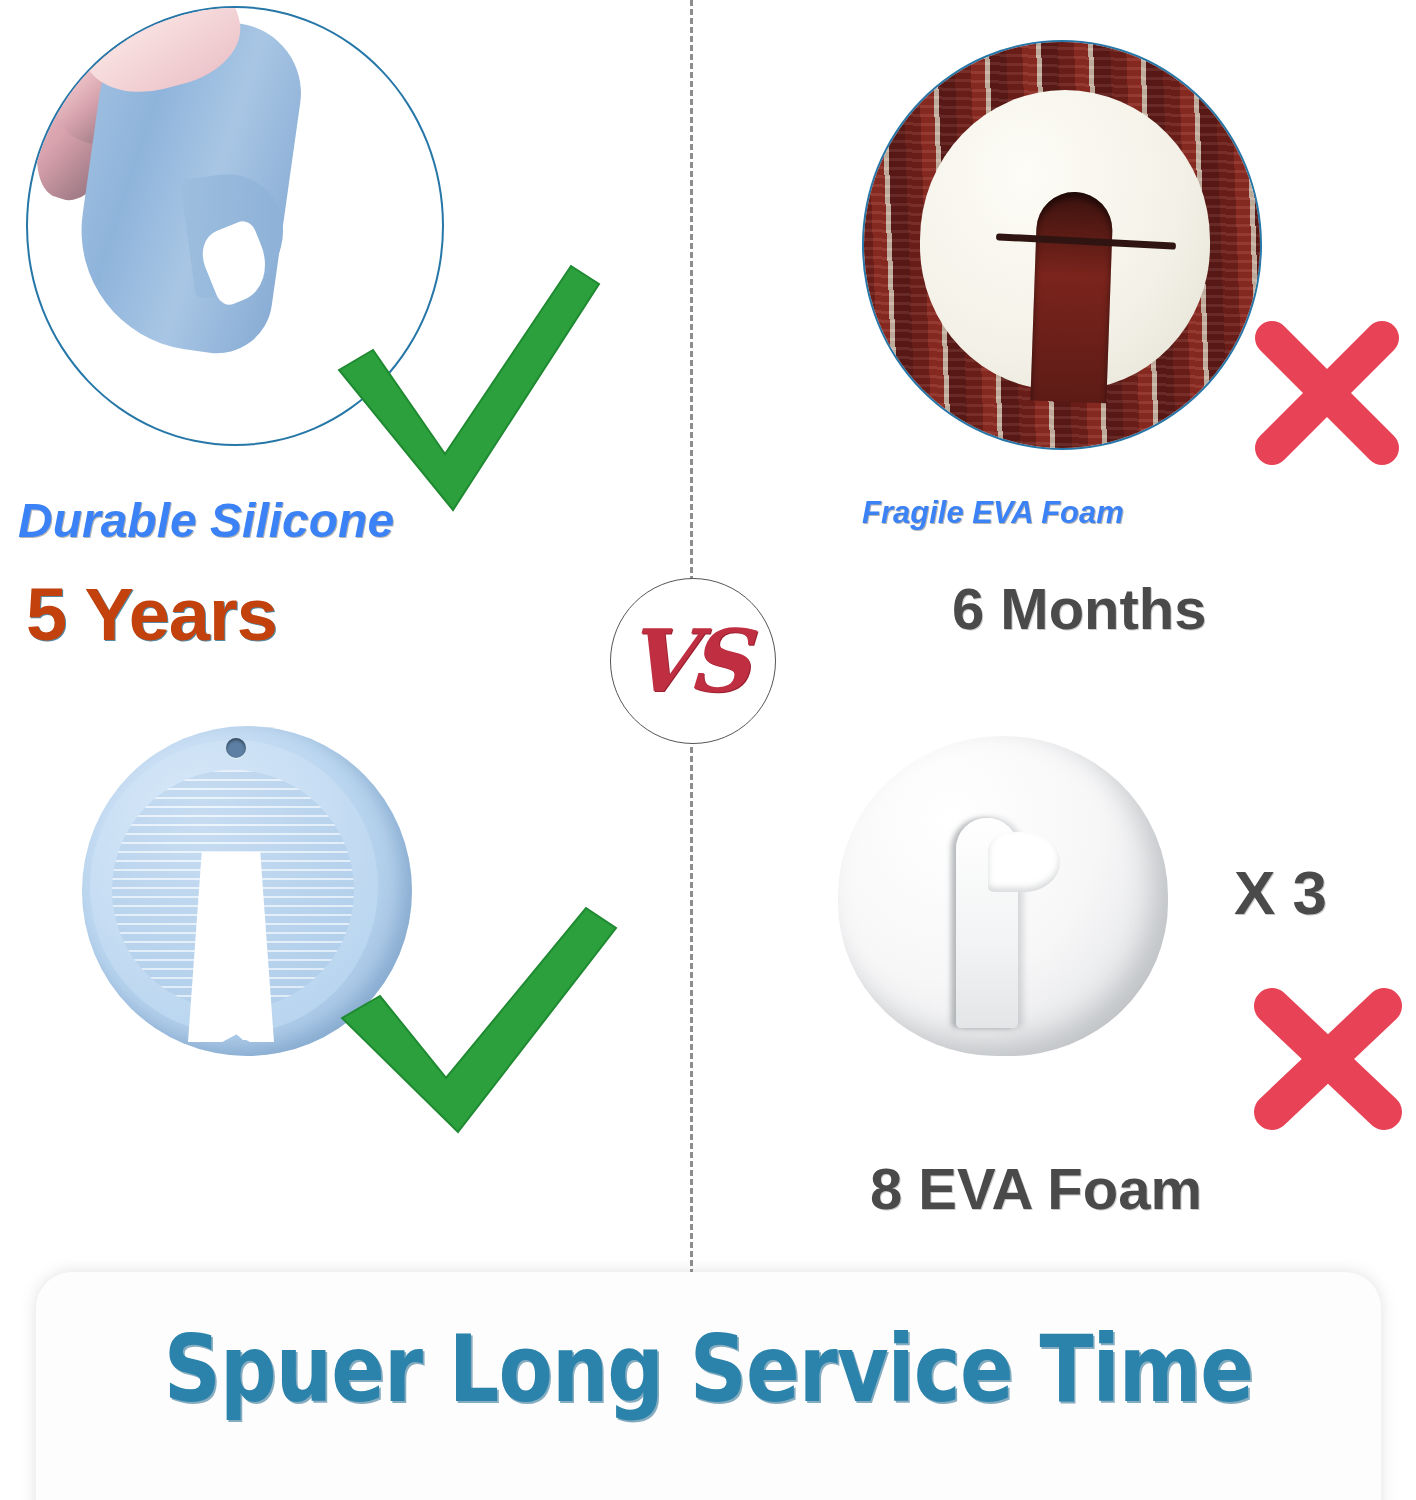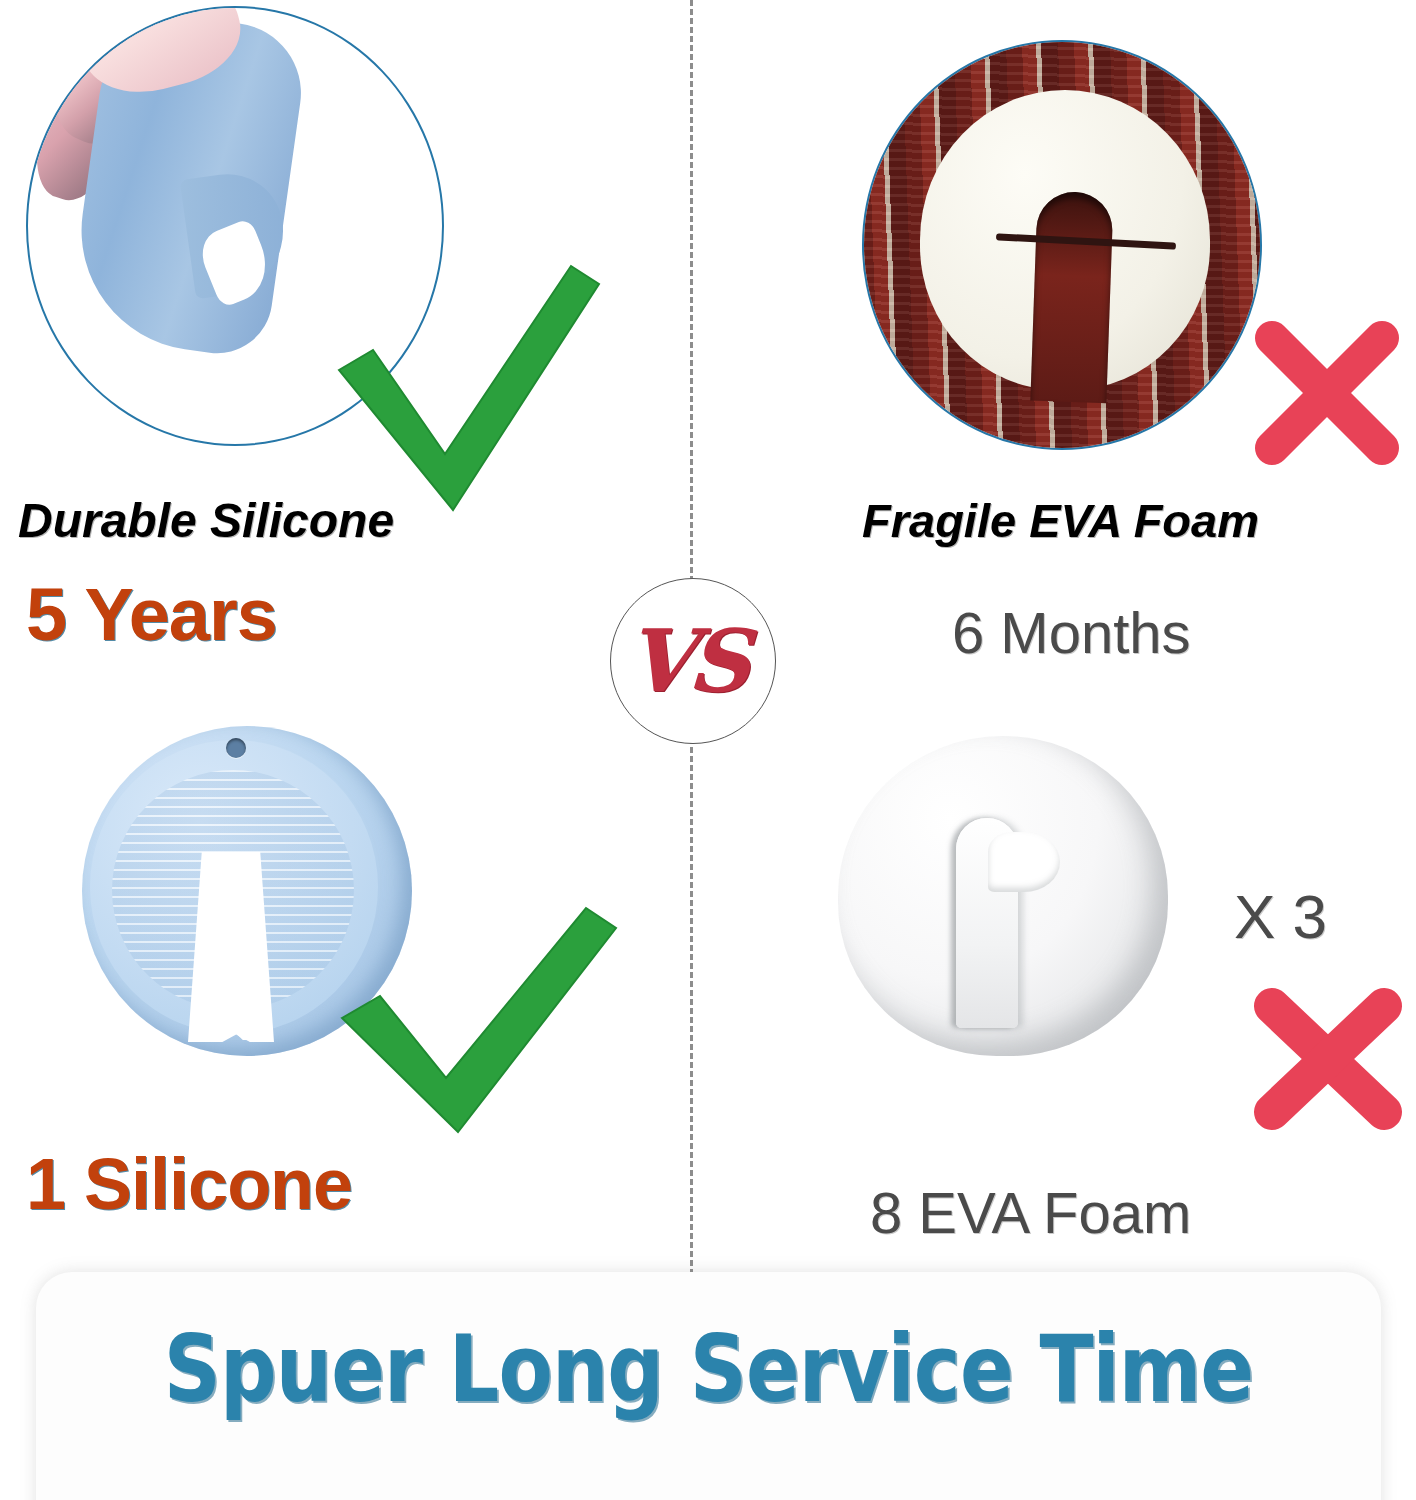--- a/index.html
+++ b/index.html
@@ -234,38 +234,37 @@
 
   
   .lbl {
     position: absolute;
     white-space: nowrap;
     line-height: 1;
   }
   .lbl-italic {
     font-style: italic;
     font-weight: bold;
-    color: #000000;
+    color: #3b82f6;
     text-shadow: 1px 1px 0 rgba(120,120,120,.55);
   }
   .lbl-gray {
     color: #4a4a4a;
-    font-weight: normal;
+    font-weight: bold;
     text-shadow: 1px 1px 0 rgba(150,150,150,.5);
-    margin-top: 24px;
   }
   .lbl-blue {
     color: #c2410c;
     font-weight: bold;
     text-shadow: 1px 1px 0 rgba(40,110,145,.8);
   }
 
   #t-durable      { left: 18px;  top: 497px;  font-size: 48px; }
   #t-years        { left: 26px;  top: 578px;  font-size: 74px; letter-spacing: -1px; }
-  #t-fragile      { left: 862px; top: 497px;  font-size: 47px; }
+  #t-fragile      { left: 862px; top: 497px;  font-size: 31px; }
   #t-months       { left: 952px; top: 580px;  font-size: 58px; }
   #t-silicone-one { left: 26px;  top: 1148px; font-size: 72px; letter-spacing: -1px; }
   #t-x10          { left: 1234px; top: 862px; font-size: 62px; }
   #t-eva-foam     { left: 870px; top: 1160px; font-size: 58px; }
 
   
   #banner {
     position: absolute;
     left: 36px; top: 1272px;
     width: 1345px; height: 250px;
@@ -363,20 +362,19 @@
 
   <div class="xmark" id="x-bottom">
     <svg viewBox="0 0 160 150" width="160" height="150" aria-hidden="true">
       <g stroke="#e84257" stroke-width="36" stroke-linecap="round">
         <line x1="24" y1="22" x2="136" y2="128"></line>
         <line x1="136" y1="22" x2="24" y2="128"></line>
       </g>
     </svg>
   </div>
 
-  <div class="lbl lbl-blue" id="t-silicone-one">1 Silicone</div>
   <div class="lbl lbl-gray" id="t-eva-foam">8 EVA Foam</div>
 
   <div id="banner">
     <div id="banner-title">Spuer Long Service Time</div>
   </div>
 
 </div>
 
 </body></html>

